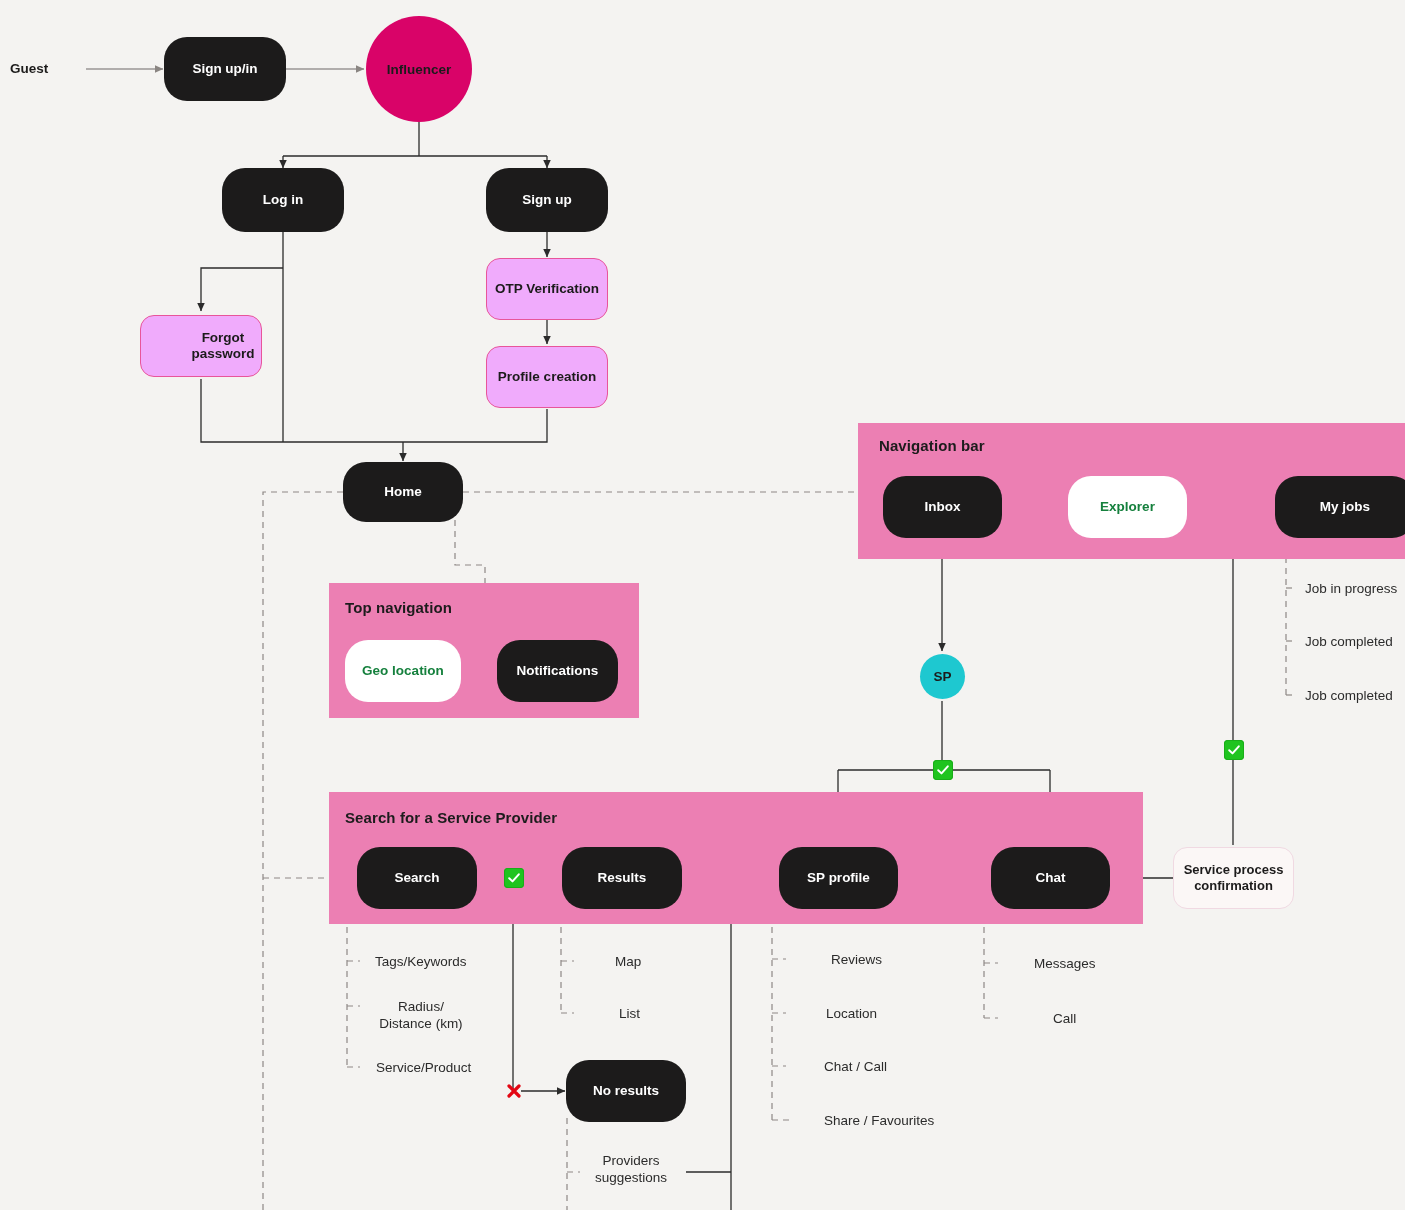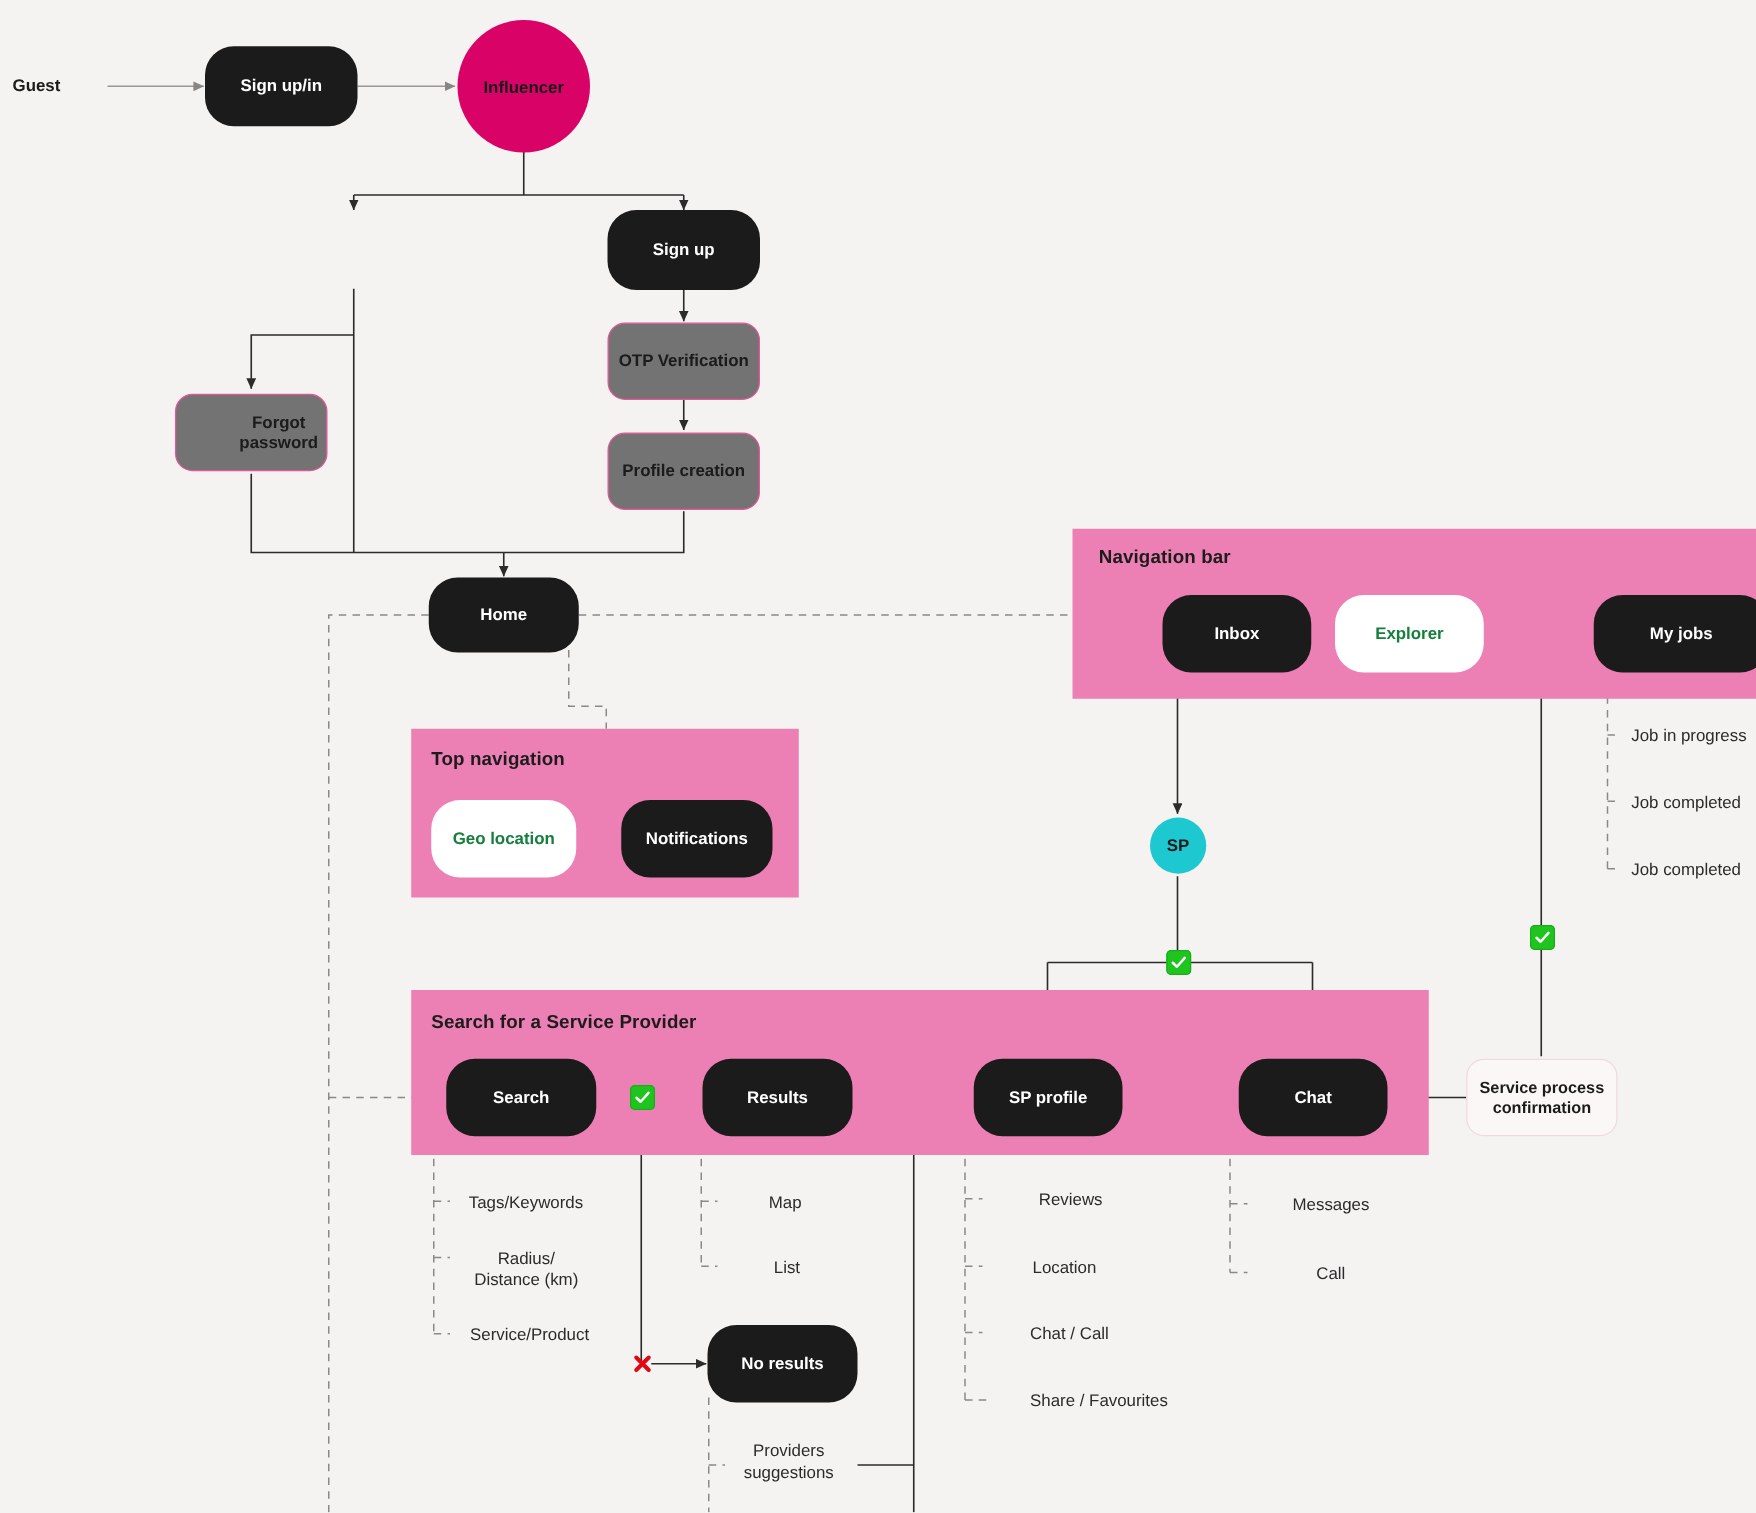--- a/index.html
+++ b/index.html
@@ -48,21 +48,21 @@
   }
   .node.dark {
     background: #1c1b1b;
     color: #ffffff;
   }
   .node.white {
     background: #ffffff;
     color: #15803d;
   }
   .node.outline-pink {
-    background: #737373;
+    background: #f0abfc;
     color: #1c1b1b;
     border: 1.6px solid #e8559a;
     border-radius: 14px;
   }
   .node.outline-faint {
     background: #fbf7f6;
     color: #1c1b1b;
     border: 1.4px solid #f0d9e2;
     border-radius: 14px;
   }
@@ -218,32 +218,33 @@
 
   <div class="band" style="left:329px; top:792px; width:814px; height:132px;"></div>
   <div class="band-title" style="left:345px; top:809px;">Search for a Service Provider</div>
 
   <div class="plain-label bold" style="left:10px; top:61px; text-align:left;">Guest</div>
 
   <div class="node dark" style="left:164px; top:37px; width:122px; height:64px;">Sign up/in</div>
 
   <div class="circle magenta" style="left:366px; top:16px; width:106px; height:106px;">Influencer</div>
 
+  <div class="node dark" style="left:222px; top:168px; width:122px; height:64px;">Log in</div>
 
   <div class="node dark" style="left:486px; top:168px; width:122px; height:64px;">Sign up</div>
 
   <div class="node outline-pink" style="left:486px; top:258px; width:122px; height:62px;">OTP Verification</div>
 
   <div class="node outline-pink" style="left:486px; top:346px; width:122px; height:62px;">Profile creation</div>
 
   <div class="node outline-pink" style="left:140px; top:315px; width:122px; height:62px;padding-left:44px;">Forgot password</div>
 
   <div class="node dark" style="left:343px; top:462px; width:120px; height:60px;">Home</div>
 
-  <div class="node dark" style="left:883px; top:476px; width:119px; height:62px;margin-left:47px;">Inbox</div>
+  <div class="node dark" style="left:883px; top:476px; width:119px; height:62px;">Inbox</div>
   <div class="node white" style="left:1068px; top:476px; width:119px; height:62px;">Explorer</div>
   <div class="node dark" style="left:1275px; top:476px; width:140px; height:62px;">My jobs</div>
 
   <div class="node white" style="left:345px; top:640px; width:116px; height:62px;">Geo location</div>
   <div class="node dark" style="left:497px; top:640px; width:121px; height:62px;">Notifications</div>
 
   <div class="circle teal" style="left:920px; top:654px; width:45px; height:45px;">SP</div>
 
   <div class="node dark" style="left:357px; top:847px; width:120px; height:62px;">Search</div>
   <div class="node dark" style="left:562px; top:847px; width:120px; height:62px;">Results</div>

